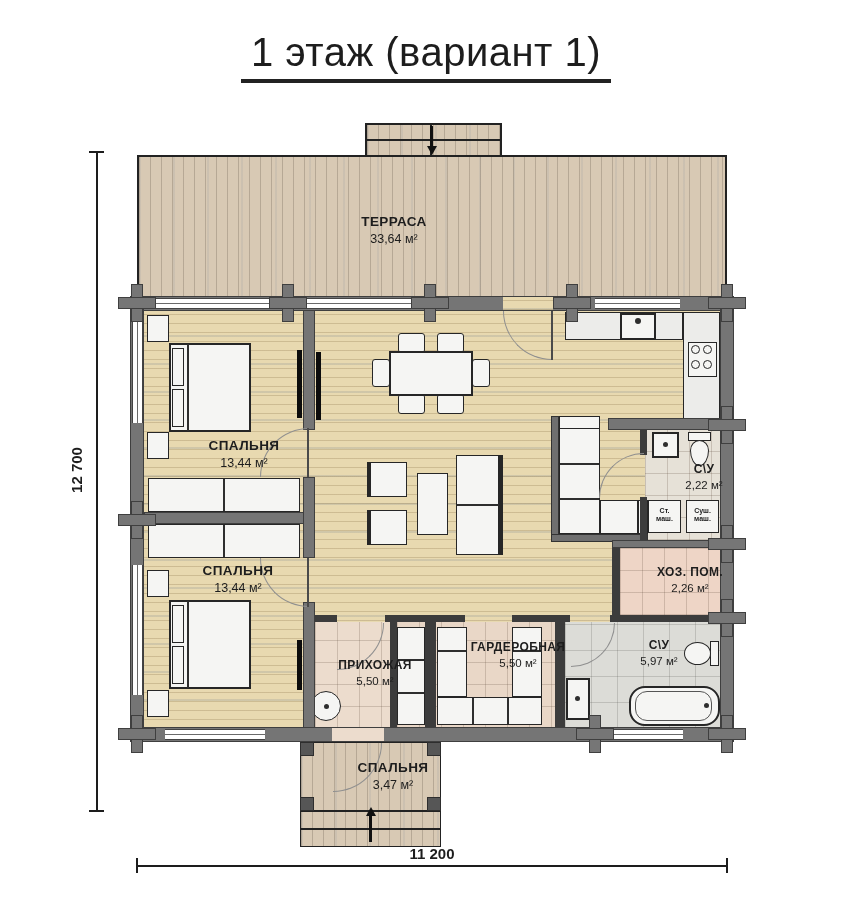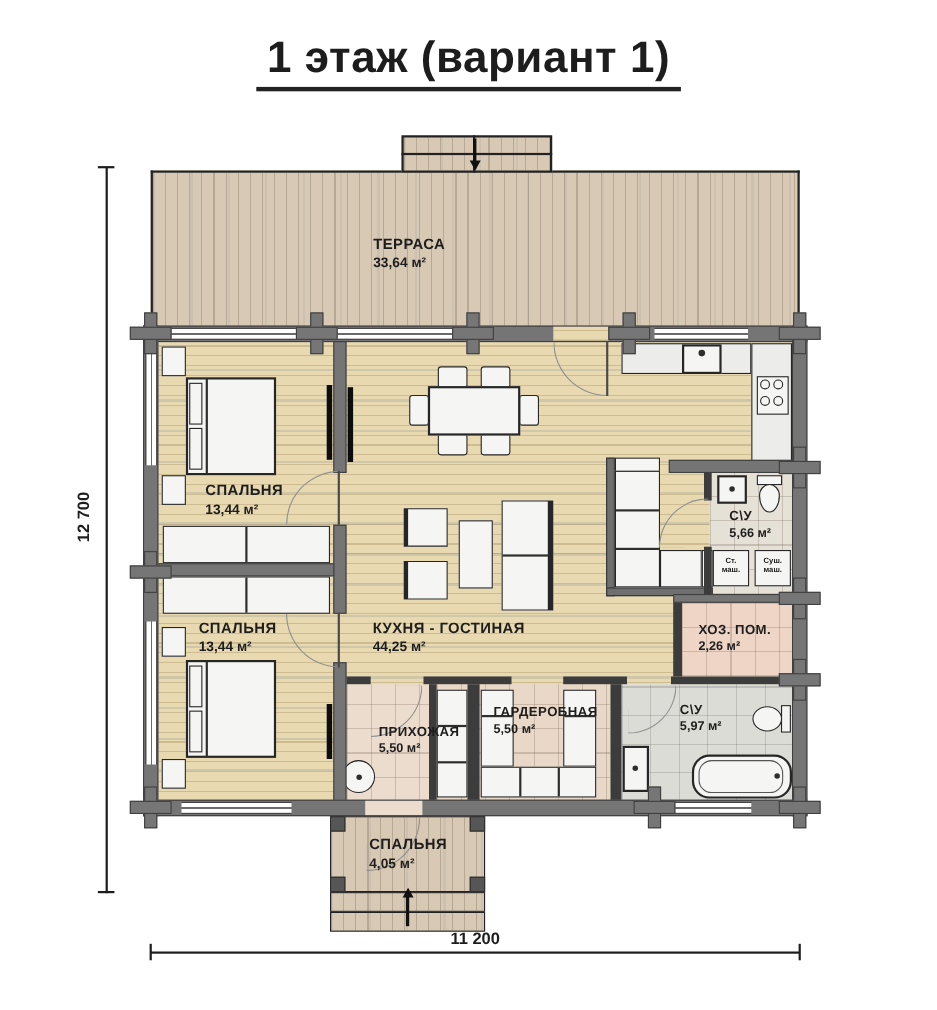--- a/index.html
+++ b/index.html
@@ -1,21 +1,21 @@
 <!DOCTYPE html>
 <html><head>
 <meta charset="utf-8">
 <style>
   html,body{margin:0;padding:0;background:#fff;}
   .stage{position:relative;width:852px;height:918px;background:#fff;overflow:hidden;
          font-family:"Liberation Sans",sans-serif;color:#1d1d1d;}
   .abs{position:absolute;}
   
   .title{position:absolute;left:0;right:0;top:30px;text-align:center;}
-  .title span{display:inline-block;font-size:40px;font-weight:bold;letter-spacing:.5px;
+  .title span{display:inline-block;font-size:40px;font-weight:normal;letter-spacing:.5px;
               border-bottom:4px solid #222;padding:0 10px 4px 10px;}
   
   .plankV{background-color:#d8c9b4;background-image:
      repeating-linear-gradient(90deg, rgba(104,92,78,.30) 0 1px, rgba(0,0,0,0) 1px 11px),
      repeating-linear-gradient(90deg, rgba(130,140,152,.14) 0 2px, rgba(0,0,0,0) 2px 34px);}
   .plankH{background-color:#e8d9b0;background-image:
      repeating-linear-gradient(0deg, rgba(128,104,62,.26) 0 1px, rgba(0,0,0,0) 1px 9px),
      repeating-linear-gradient(0deg, rgba(98,114,134,.18) 0 2px, rgba(0,0,0,0) 2px 28px);}
   .tile{background-image:
      repeating-linear-gradient(0deg, rgba(90,70,55,.22) 0 1px, rgba(0,0,0,0) 1px 22px),
@@ -39,23 +39,23 @@
   .gry{background:#6f6f6f;border:1.4px solid #333;box-sizing:border-box;}
   .ln{background:#2e2e2e;}
   .crc{border-radius:50%;}
   
   .arc{box-sizing:border-box;}
   .arc-bl{border-left:1.6px solid #8f8f8f;border-bottom:1.6px solid #8f8f8f;border-radius:0 0 0 100%;}
   .arc-tl{border-left:1.6px solid #8f8f8f;border-top:1.6px solid #8f8f8f;border-radius:100% 0 0 0;}
   .arc-br{border-right:1.6px solid #8f8f8f;border-bottom:1.6px solid #8f8f8f;border-radius:0 0 100% 0;}
   .leaf{width:2px;background:#4a4a4a;}
   
-  .rlabel{position:absolute;transform:translateX(-50%);text-align:left;line-height:1.3;white-space:nowrap;}
+  .rlabel{position:absolute;transform:translateX(-50%);text-align:center;line-height:1.3;white-space:nowrap;padding-left:44px;}
   .rname{display:block;font-weight:bold;font-size:13.5px;letter-spacing:.4px;}
-  .rarea{display:block;font-weight:bold;font-size:12.5px;}
+  .rarea{display:block;font-weight:normal;font-size:12.5px;}
   .sm .rname{font-size:12px;}
   .sm .rarea{font-size:11.5px;}
   .dimlab{font-size:15px;font-weight:bold;text-align:center;}
   .applab{position:absolute;font-size:7px;font-weight:bold;line-height:1.15;text-align:center;
           white-space:pre-line;}
   
   .stem{background:#111;}
   .tri-down{width:0;height:0;border-left:5px solid transparent;border-right:5px solid transparent;
             border-top:9px solid #111;}
   .tri-up{width:0;height:0;border-left:5px solid transparent;border-right:5px solid transparent;
@@ -265,42 +265,38 @@
     <span class="rarea">33,64 м²</span>
   </div>
   <div class="rlabel" style="left:222px;top:437px;">
     <span class="rname">СПАЛЬНЯ</span>
     <span class="rarea">13,44 м²</span>
   </div>
   <div class="rlabel" style="left:216px;top:562px;">
     <span class="rname">СПАЛЬНЯ</span>
     <span class="rarea">13,44 м²</span>
   </div>
-  <div class="rlabel" style="left:408px;top:562px;">
-    <span class="rname">КУХНЯ - ГОСТИНАЯ</span>
-    <span class="rarea">44,25 м²</span>
-  </div>
   <div class="rlabel sm" style="left:682px;top:462px;">
     <span class="rname">С\У</span>
-    <span class="rarea">5,66 м²</span>
+    <span class="rarea">2,22 м²</span>
   </div>
   <div class="rlabel sm" style="left:668px;top:565px;">
     <span class="rname">ХОЗ. ПОМ.</span>
     <span class="rarea">2,26 м²</span>
   </div>
-  <div class="rlabel sm" style="left:353px;top:658px;margin-left:28px;">
+  <div class="rlabel sm" style="left:353px;top:658px;">
     <span class="rname">ПРИХОЖАЯ</span>
     <span class="rarea">5,50 м²</span>
   </div>
   <div class="rlabel sm" style="left:496px;top:640px;">
     <span class="rname">ГАРДЕРОБНАЯ</span>
     <span class="rarea">5,50 м²</span>
   </div>
   <div class="rlabel sm" style="left:637px;top:638px;">
     <span class="rname">С\У</span>
     <span class="rarea">5,97 м²</span>
   </div>
   <div class="rlabel" style="left:371px;top:759px;">
     <span class="rname">СПАЛЬНЯ</span>
-    <span class="rarea">4,05 м²</span>
+    <span class="rarea">3,47 м²</span>
   </div>
 
 </div>
 
 </body></html>

